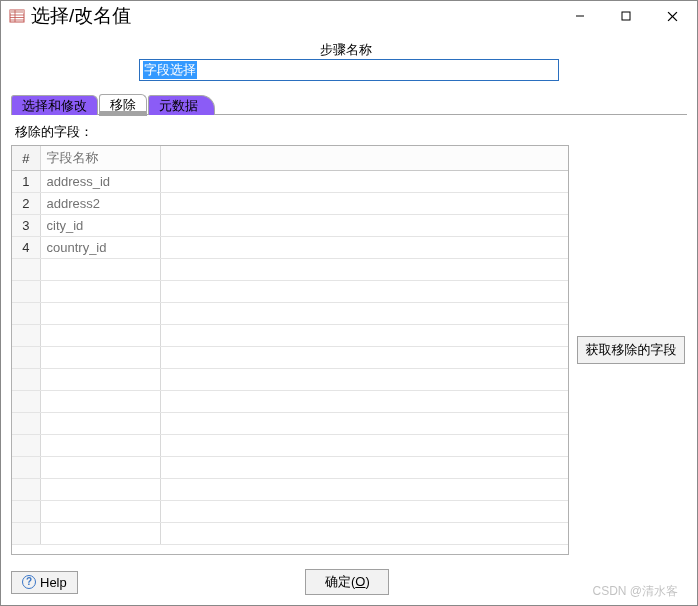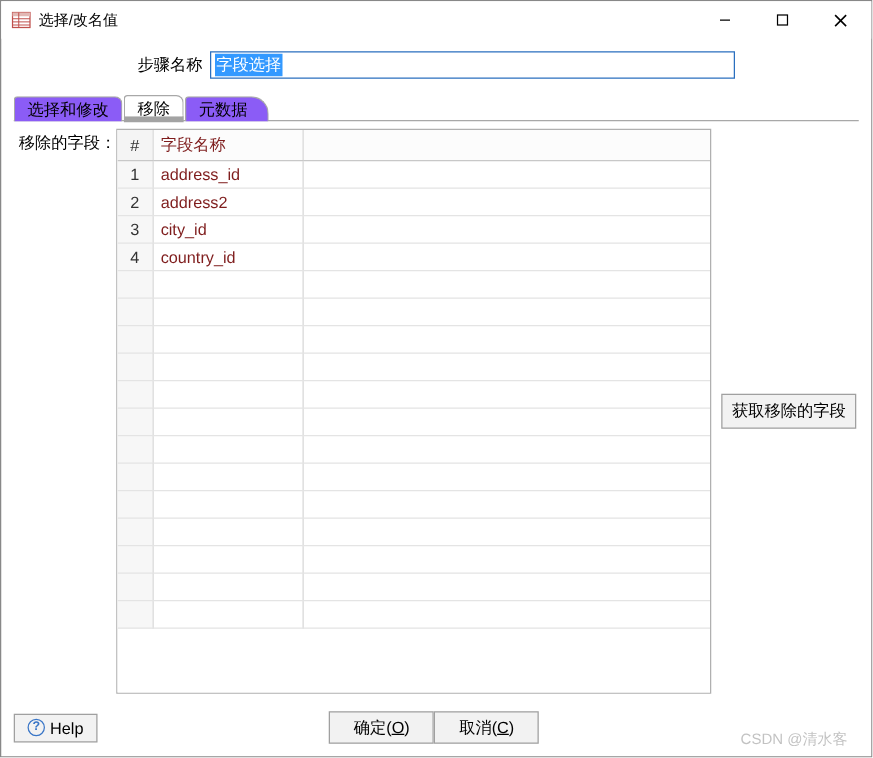--- a/index.html
+++ b/index.html
@@ -27,36 +27,37 @@
       padding: 0 2px 0 8px;
       background: #fff;
     }
     .title-bar .app-icon {
       width: 16px; height: 16px;
       margin-right: 6px;
       flex-shrink: 0;
     }
     .title-bar .title-text {
       flex: 1;
-      font-size: 12px;
+      font-size: 19px;
       color: #000;
     }
     .win-ctrls { display: flex; }
     .win-ctrl {
       width: 46px; height: 28px;
       display: flex; align-items: center; justify-content: center;
       cursor: pointer;
       color: #000;
     }
 
     .form-row {
       display: flex;
       align-items: center;
       padding: 10px 24px 12px 24px;
       justify-content: center;
+      flex-direction: column;
     }
     .form-label {
       font-size: 13px;
       margin-right: 6px;
       color: #000;
     }
     
     .input-wrap {
       position: relative;
       width: 420px; height: 22px;
@@ -111,21 +112,21 @@
     .tab.last-shape {
       border-radius: 3px 14px 0 0;
       padding-right: 16px;
       text-align: center;
     }
 
     .content-area {
       flex: 1;
       margin: 6px 10px 6px 10px;
       display: flex;
-      flex-direction: row;
+      flex-direction: column;
       min-height: 0;
     }
     .section-label {
       font-size: 13px;
       margin: 2px 0 4px 4px;
       color: #000;
     }
     .middle-flex {
       flex: 1;
       display: flex;
@@ -162,21 +163,21 @@
     }
     .grid th, .grid td {
       border-right: 1px solid #d8d8d8;
       border-bottom: 1px solid #e4e4e4;
       font-size: 13px;
       font-weight: normal;
       text-align: left;
       padding: 3px 6px;
       height: 22px;
       background: #fff;
-      color: #7f1d1d;
+      color: #737373;
     }
     .grid th {
       background: #fcfcfc;
       border-bottom: 1px solid #c8c8c8;
     }
     .grid .col-num {
       width: 28px;
       background: #f7f7f7;
       text-align: center;
       color: #333;
@@ -402,21 +403,18 @@
 
   <div class="bottom-bar">
     <div class="help-btn">
       <span class="help-icon">?</span>
       <span>Help</span>
     </div>
     <div class="bottom-center">
       <button class="btn">
         <span>确定(</span><u class="accel">O</u><span>)</span>
       </button>
-      <button class="btn">
-        <span>取消(</span><u class="accel">C</u><span>)</span>
-      </button>
     </div>
     <div style="width:70px"></div>
   </div>
 </div>
 
 <div class="watermark">CSDN @清水客</div>
 
 </body></html>

